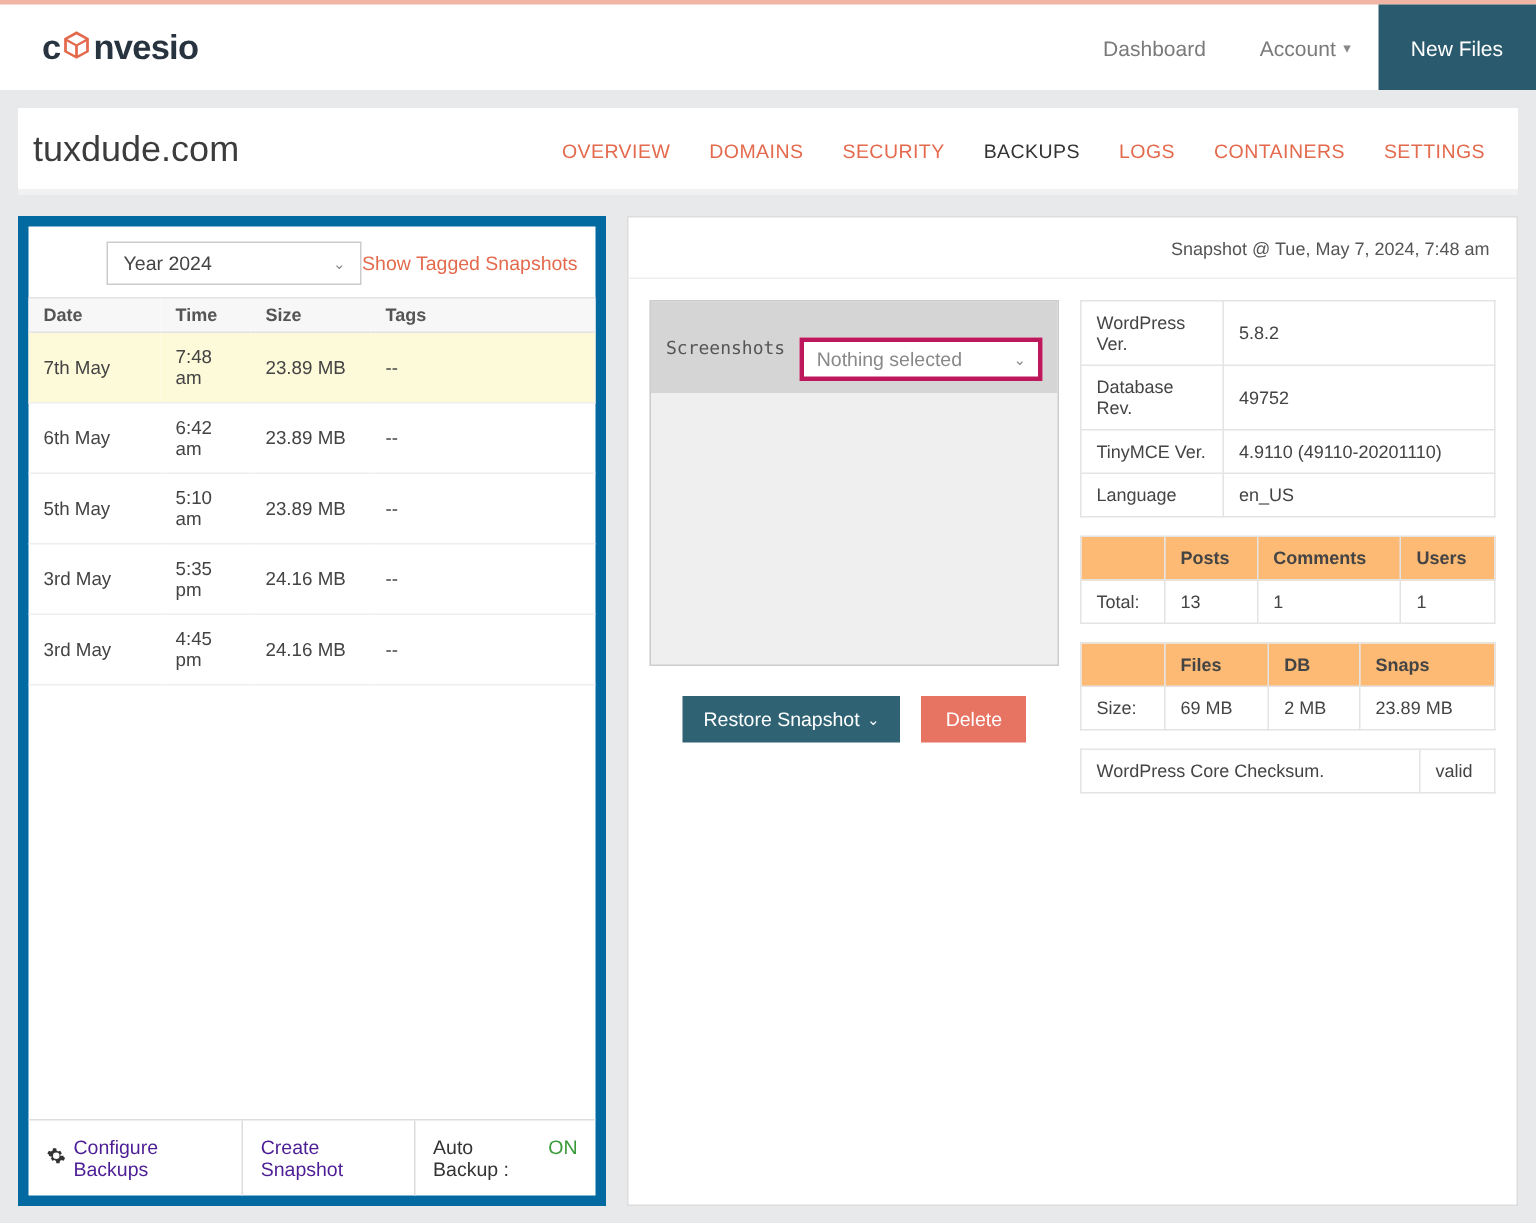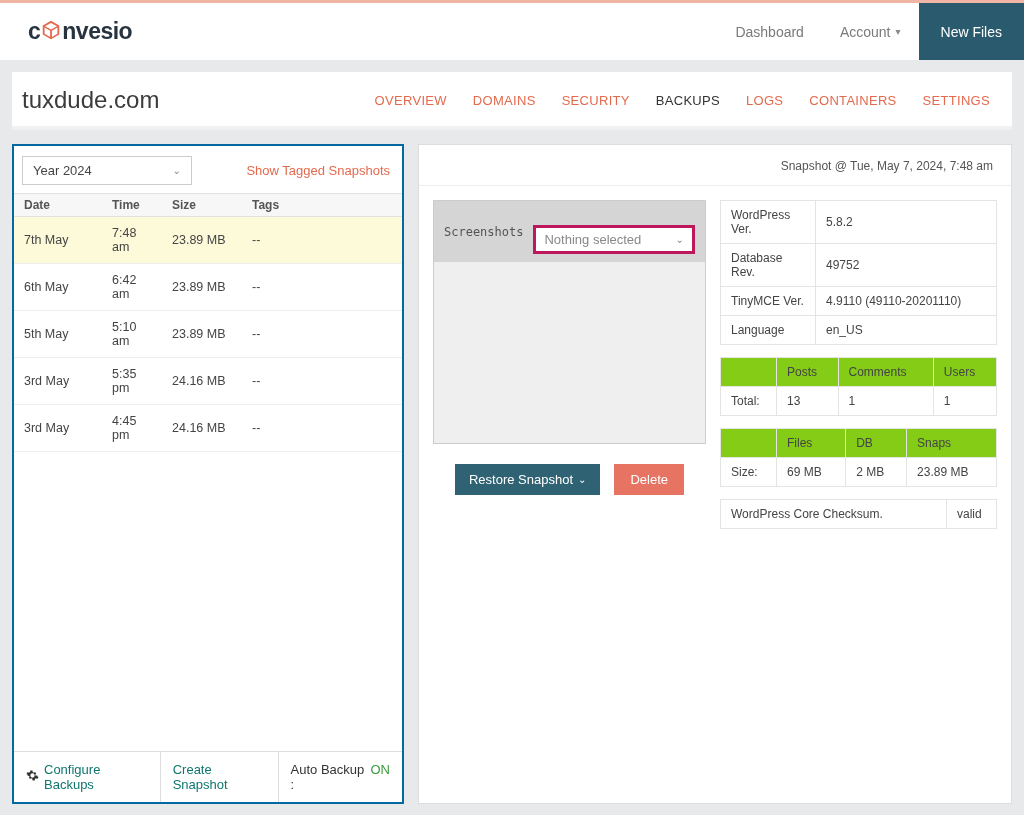--- a/index.html
+++ b/index.html
@@ -87,24 +87,25 @@
   color: #333;
 }
 .main {
   display: flex;
   gap: 14px;
   padding: 14px 12px 12px 12px;
 }
 .panel-left {
   width: 392px;
   background: #fff;
-  border: 2px solid #0369a1;
+  border: 7px solid #0369a1;
   display: flex;
   flex-direction: column;
   height: 660px;
+  align-items: flex-end;
 }
 .panel-right {
   flex: 1;
   background: #fff;
   border: 1px solid #ddd;
   height: 660px;
   padding: 0;
 }
 .left-top {
   padding: 10px 12px 8px 8px;
@@ -157,21 +158,21 @@
 .col-size { width: 80px; }
 .left-footer {
   margin-top: auto;
   display: flex;
   border-top: 1px solid #ddd;
 }
 .left-footer .fbtn {
   padding: 10px 12px;
   border-right: 1px solid #ddd;
   font-size: 13px;
-  color: #0f766e;
+  color: #4c1d95;
   cursor: pointer;
   display: flex;
   align-items: center;
   gap: 5px;
 }
 .left-footer .auto {
   margin-left: auto;
   padding: 10px 12px;
   font-size: 13px;
   display: flex;
@@ -237,22 +238,22 @@
 .info-table td, .info-table th {
   border: 1px solid #e4e4e4;
   padding: 7px 10px;
   font-size: 12px;
   text-align: left;
   font-weight: 400;
   color: #444;
 }
 .info-table .lbl { width: 95px; }
 .info-table th.h {
-  background: #84cc16;
-  font-weight: 400;
+  background: #fdba74;
+  font-weight: 700;
 }
 .info-table td.bold { font-weight: 400; }
 .action-row {
   display: flex;
   gap: 14px;
   justify-content: center;
   margin-top: 20px;
 }
 .btn-restore {
   background: #2f6374;

